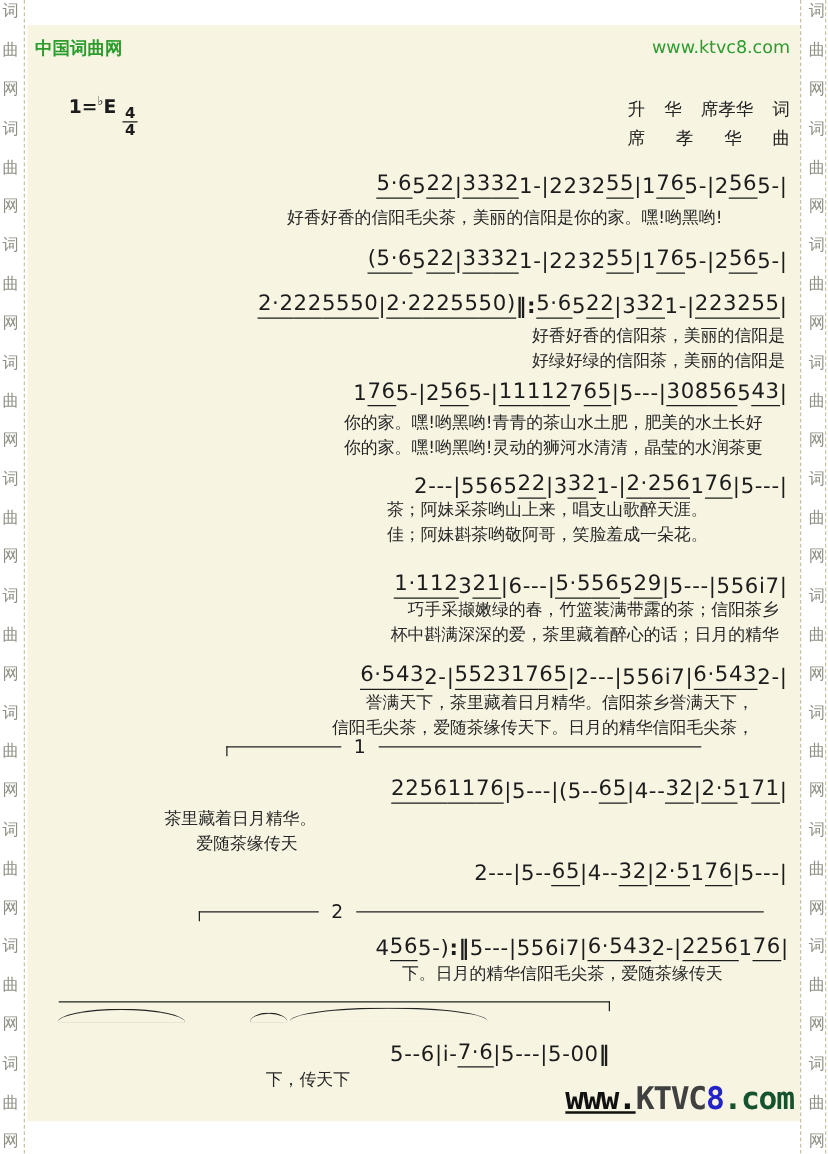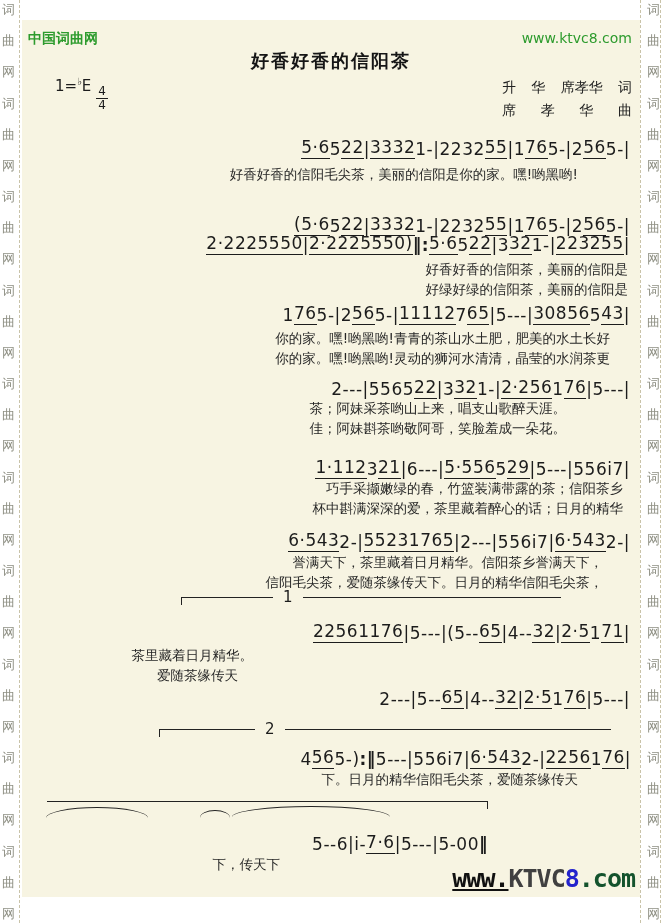--- a/index.html
+++ b/index.html
@@ -13,21 +13,21 @@
          justify-content:space-between;padding:3px 0;font-size:13px;line-height:13px;
          color:#8f9084;text-align:center;}
   #strip-left{left:1px;} #strip-right{left:646px;}
   .vdash{position:absolute;top:0;height:923px;width:0;border-left:1px dashed #c9c3a8;}
   
   .site-name{position:absolute;left:28px;top:30px;font-size:14px;font-weight:bold;color:#2d9b2d;}
   .site-url{position:absolute;left:420px;top:30px;width:212px;text-align:right;
             font-size:14px;color:#2d9b2d;}
   .title{position:absolute;left:22px;top:49px;width:618px;text-align:center;
          font-size:18px;font-weight:bold;letter-spacing:2px;color:#161616;}
-  .keysig{position:absolute;left:55px;top:76px;font-size:15px;font-weight:normal;}
+  .keysig{position:absolute;left:55px;top:76px;font-size:15px;font-weight:bold;}
   .keysig sup{font-size:10px;}
   .frac{display:inline-flex;flex-direction:column;font-size:12px;line-height:1.05;
         margin-left:5px;vertical-align:-4px;text-align:center;}
   .frac i{font-style:normal;padding:0 2px;}
   .frac .den{border-top:1px solid #1c1c1c;}
   .credits{position:absolute;left:502px;width:130px;display:flex;justify-content:space-between;
            font-size:14px;color:#222;}
   
   .row{position:absolute;display:flex;justify-content:flex-end;align-items:flex-end;white-space:nowrap;}
   .music{font-size:17px;line-height:20px;letter-spacing:0.5px;}
@@ -121,21 +121,20 @@
       <span>词</span>
       <span>曲</span>
       <span>网</span>
     </div>
   <div class="vdash" style="left:19px"></div>
   <div class="vdash" style="left:640px"></div>
   <div class="vdash" style="left:660px"></div>
 
   <div class="site-name">中国词曲网</div>
   <div class="site-url">www.ktvc8.com</div>
-  <div class="title">好香好香的信阳茶</div>
   <div class="keysig"><span>1=</span><sup>♭</sup><span>E</span><span class="frac">
         <i>4</i>
         <i class="den">4</i>
       </span></div>
   <div class="credits" style="top:79px">
       <span>升</span>
       <span>华</span>
       <span>席孝华</span>
       <span>词</span>
     </div>
@@ -186,21 +185,21 @@
       <span>的信</span>
       <span>阳是</span>
       <span>你</span>
       <span>的</span>
       <span>家。</span>
       <span>嘿!</span>
       <span>哟黑</span>
       <span>哟!</span>
     </div>
 
-  <div class="row music" style="left:35px;top:214px;width:595px">
+  <div class="row music" style="left:35px;top:197px;width:595px">
       <span class="u">(5·6</span>
       <span>5</span>
       <span class="u">22</span>
       <span>|</span>
       <span class="u">33</span>
       <span class="u">32</span>
       <span>1</span>
       <span>-</span>
       <span>|</span>
       <span>2</span>

